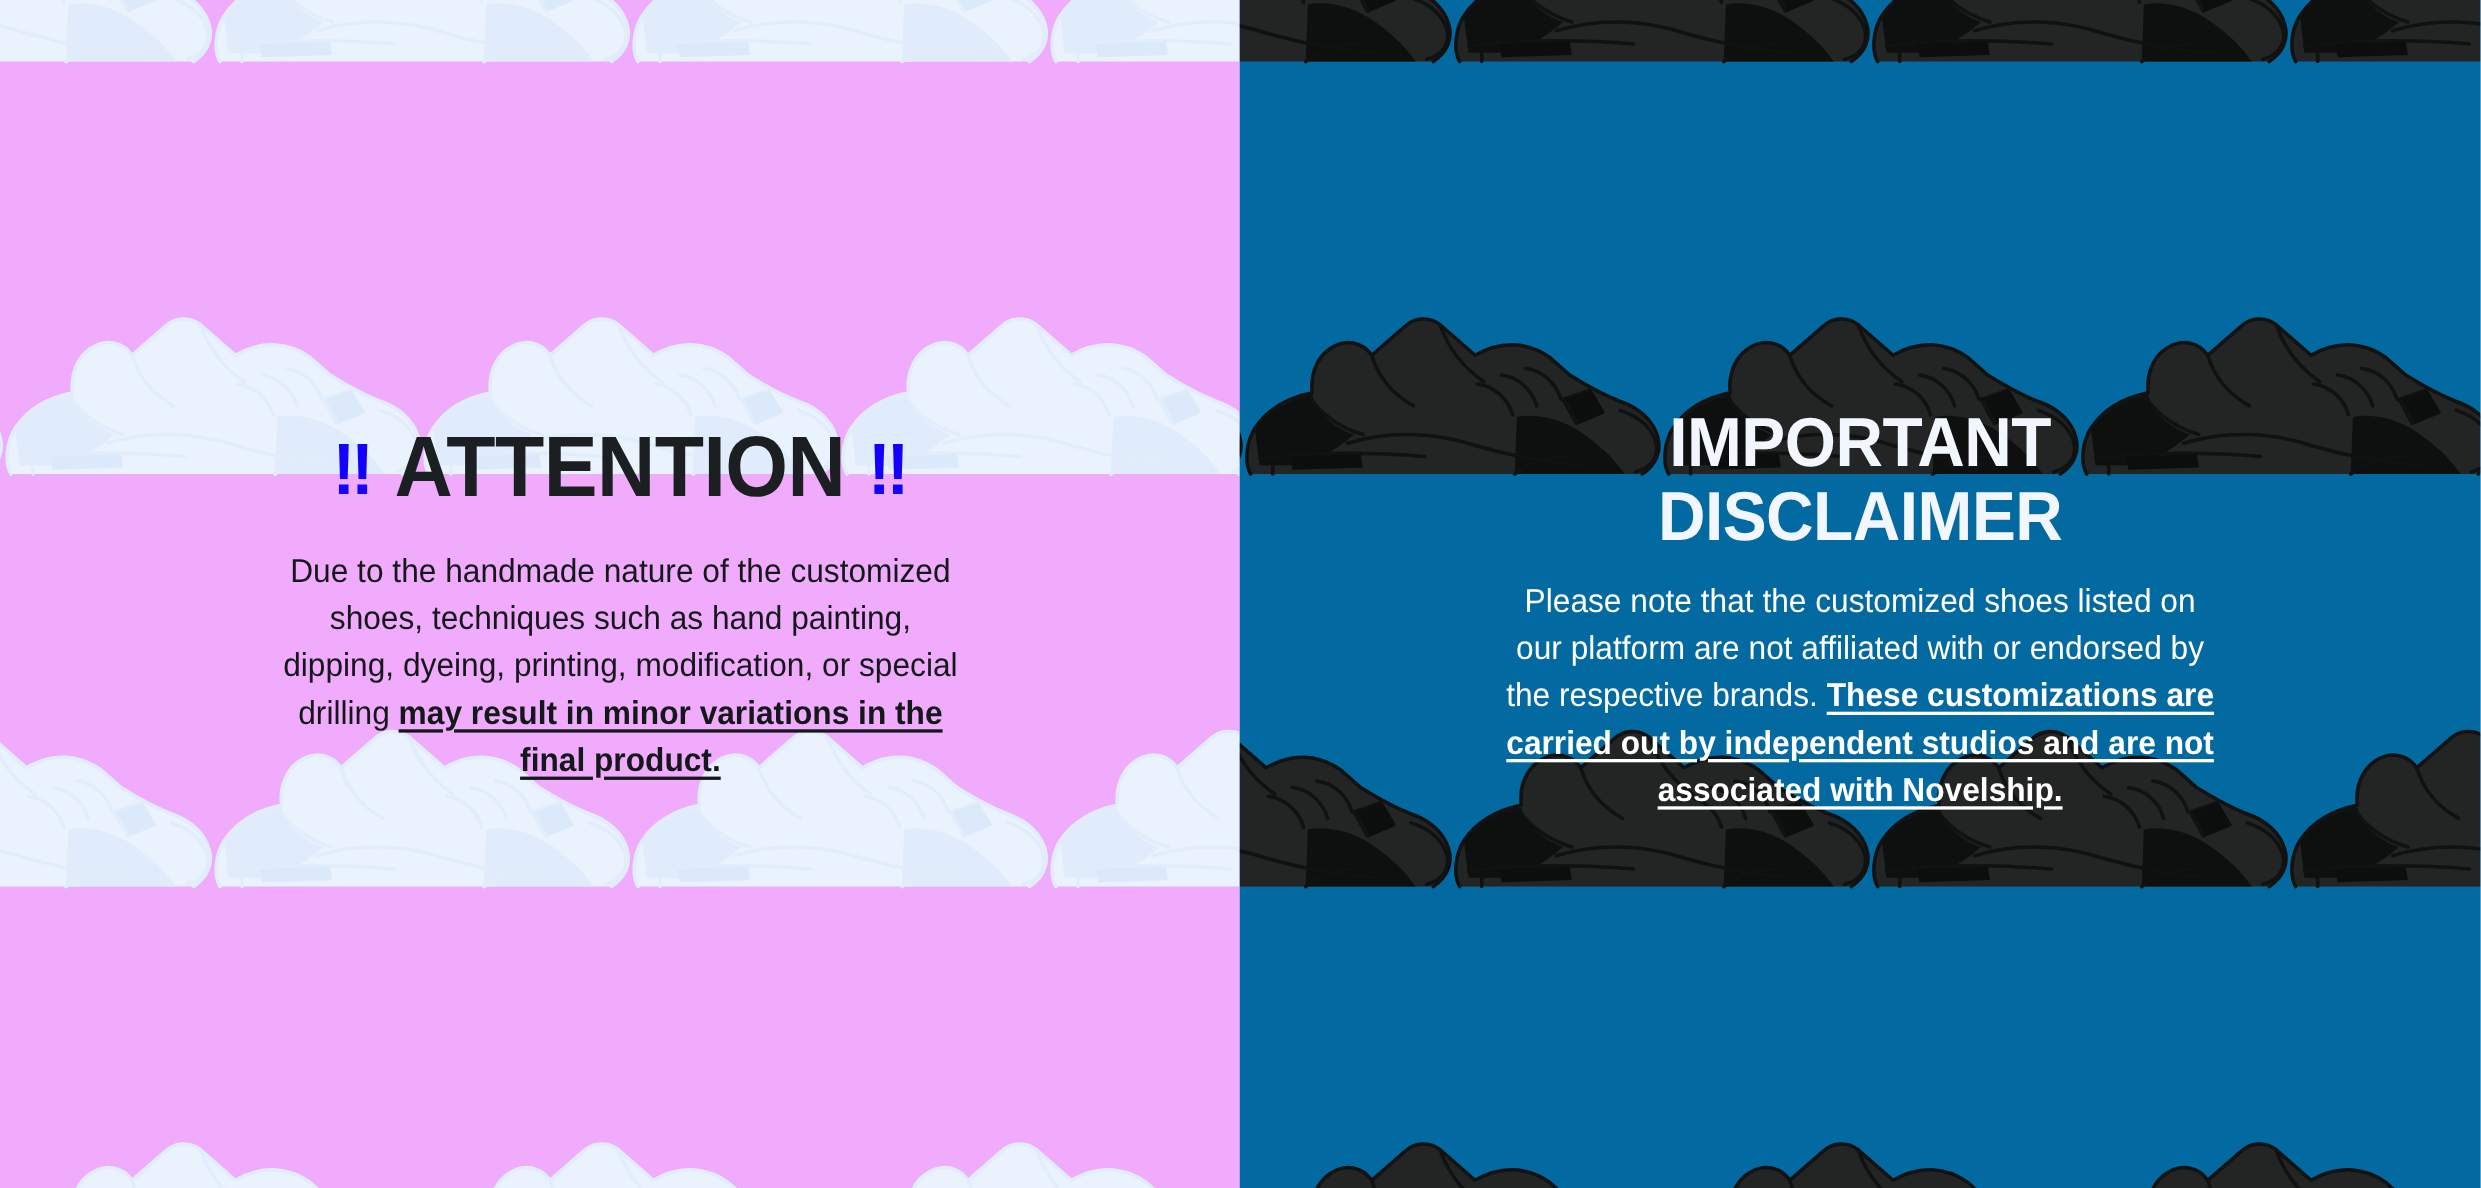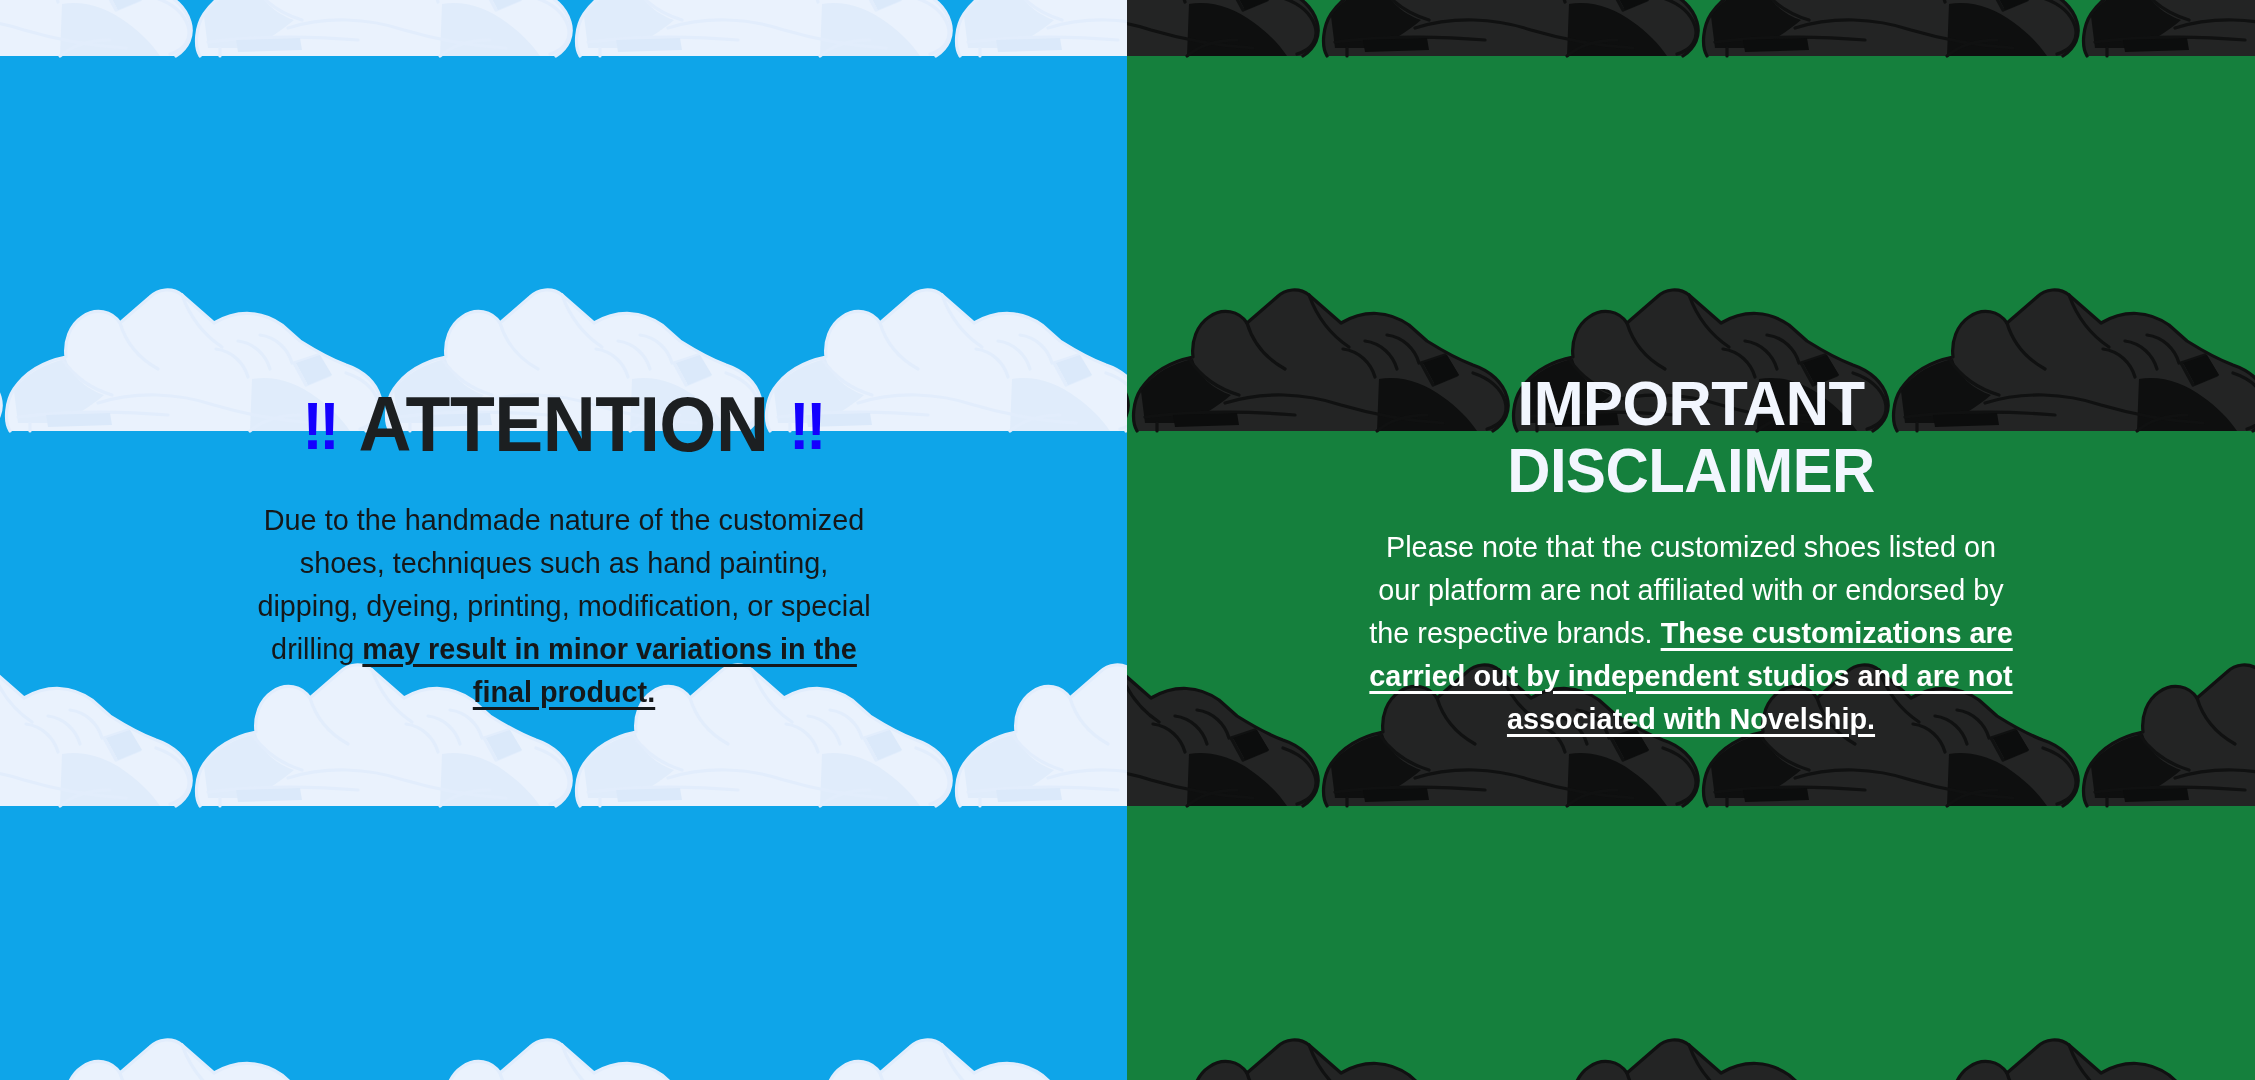--- a/index.html
+++ b/index.html
@@ -20,22 +20,22 @@
 
   .panel {
     position: relative;
     height: 1080px;
     overflow: hidden;
     display: flex;
     align-items: center;
     justify-content: center;
   }
 
-  .panel-left  { width: 1127px; background: #0ea5e9; }
-  .panel-right { width: 1128px; background: #15803d; justify-content: center; }
+  .panel-left  { width: 1127px; background: #f0abfc; }
+  .panel-right { width: 1128px; background: #0369a1; justify-content: center; }
 
   
   .pattern {
     position: absolute;
     top: 0; left: 0;
     width: 100%;
     height: 100%;
     pointer-events: none;
   }
   .pattern svg { display: block; width: 100%; height: 100%; }

